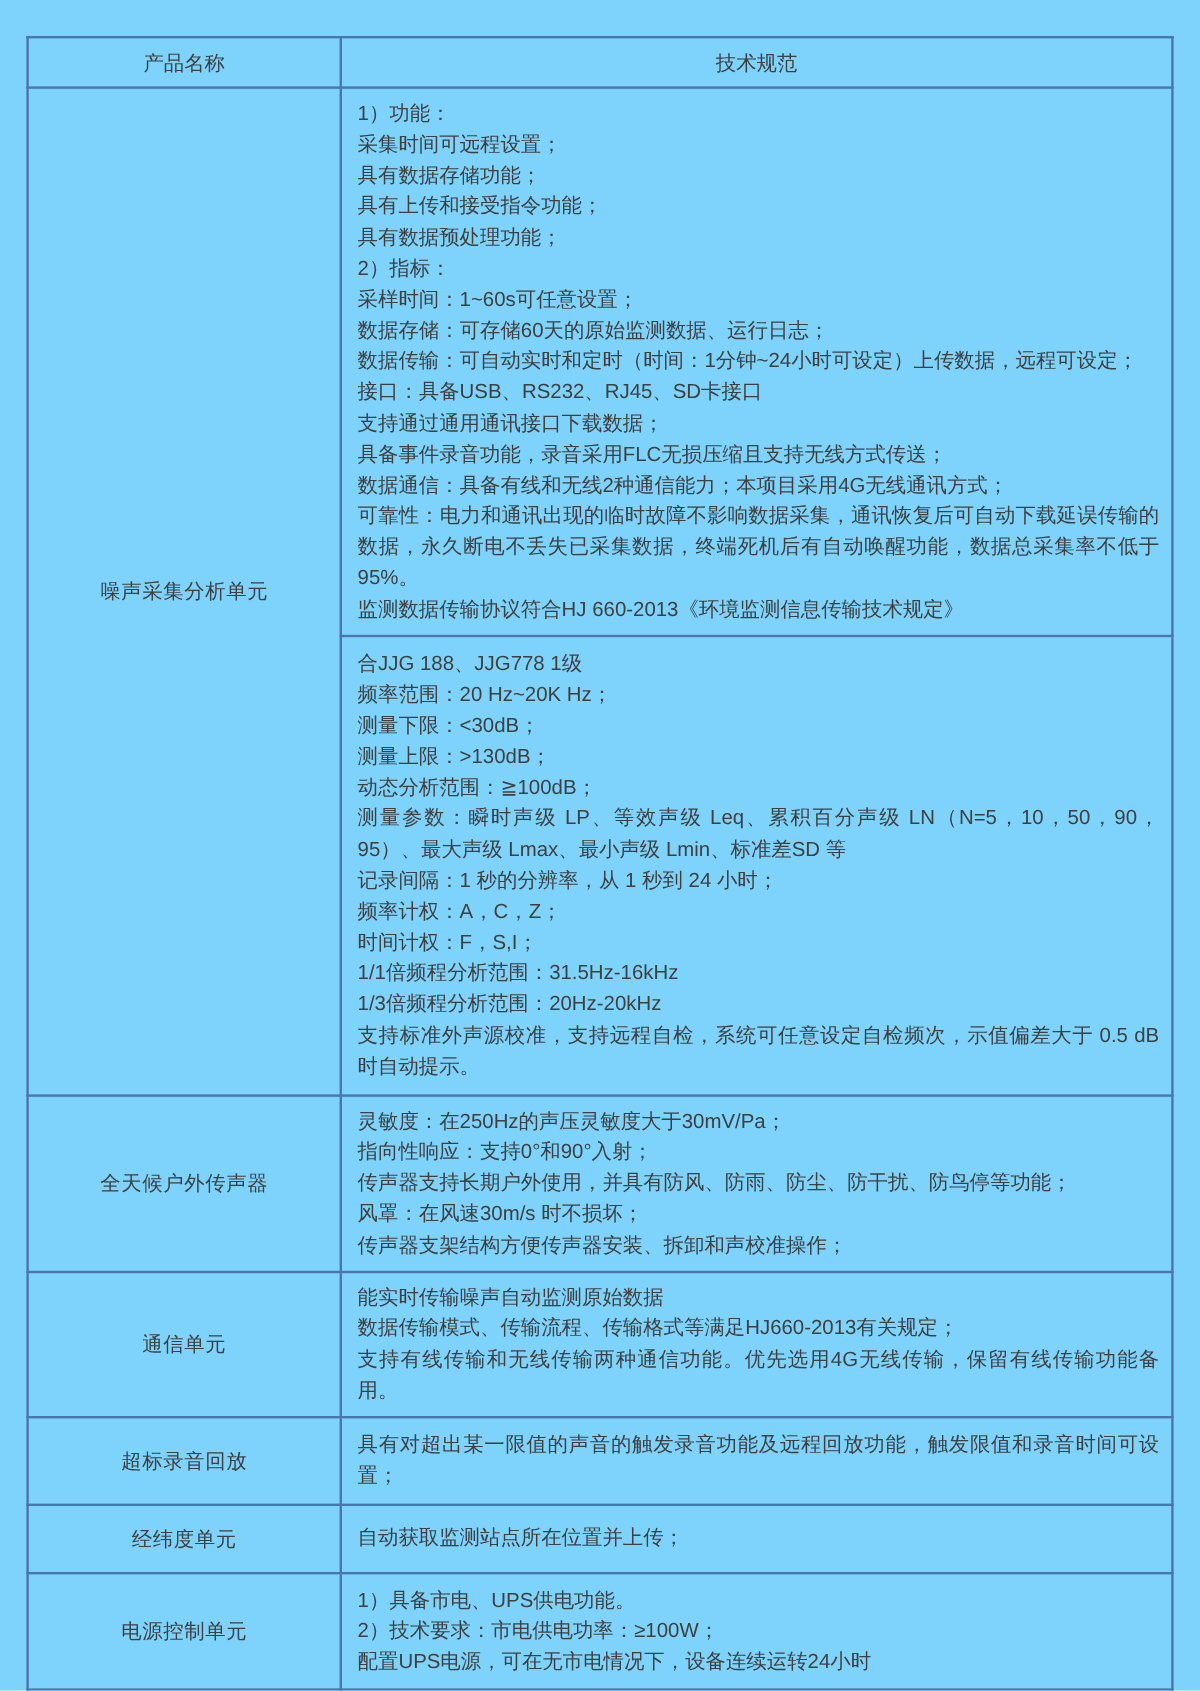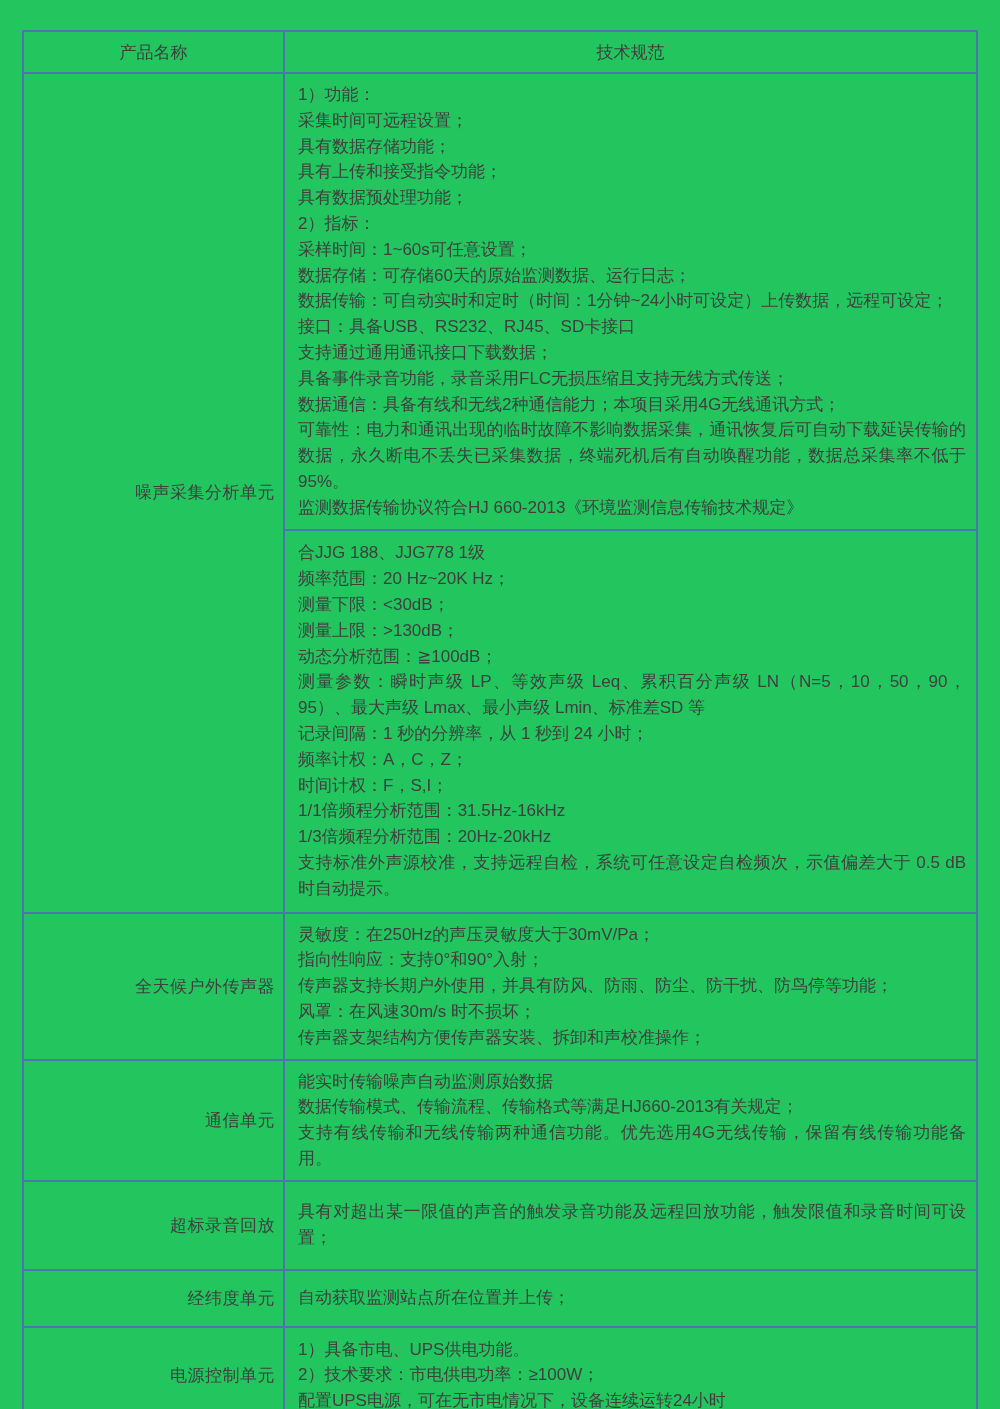--- a/index.html
+++ b/index.html
@@ -10,21 +10,21 @@
     margin:0;
     padding:0;
     background:#ffffff;
     font-family:"Liberation Sans","DejaVu Sans",sans-serif;
     color:var(--text-color);
   }
   .page{
     position:relative;
     width:1000px;
     height:1409px;
-    background:#22c55e;
+    background:#7dd3fc;
     overflow:hidden;
   }
   .table-wrap{
     position:absolute;
     left:22px;
     top:30px;
     width:956px;
   }
   table.spec-table{
     border-collapse:collapse;
@@ -38,21 +38,21 @@
     vertical-align:middle;
     font-weight:normal;
   }
   .spec-table th{
     height:42px;
     font-size:17px;
     text-align:center;
     color:var(--text-color);
   }
   td.product-cell{
-    text-align:right;
+    text-align:center;
     font-size:17px;
     padding:4px 8px;
     letter-spacing:0.5px;
   }
   td.spec-cell{
     padding:8px 10px 8px 13px;
     font-size:17px;
     line-height:25.8px;
     text-align:justify;
   }
@@ -126,21 +126,21 @@
           <tr>
             <td class="product-cell" rowspan="1">通信单元</td>
             <td class="spec-cell" style="height: 96px; margin-top: 18px;">
               <div class="spec-line">能实时传输噪声自动监测原始数据</div>
               <div class="spec-line">数据传输模式、传输流程、传输格式等满足HJ660-2013有关规定；</div>
               <div class="spec-line">支持有线传输和无线传输两种通信功能。优先选用4G无线传输，保留有线传输功能备用。</div>
             </td>
           </tr>
           <tr>
             <td class="product-cell" rowspan="1">超标录音回放</td>
-            <td class="spec-cell" style="height: 89px;">
+            <td class="spec-cell" style="height: 73px;">
               <div class="spec-line">具有对超出某一限值的声音的触发录音功能及远程回放功能，触发限值和录音时间可设置；</div>
             </td>
           </tr>
           <tr>
             <td class="product-cell" rowspan="1">经纬度单元</td>
             <td class="spec-cell" style="height: 57px;">
               <div class="spec-line">自动获取监测站点所在位置并上传；</div>
             </td>
           </tr>
           <tr>

